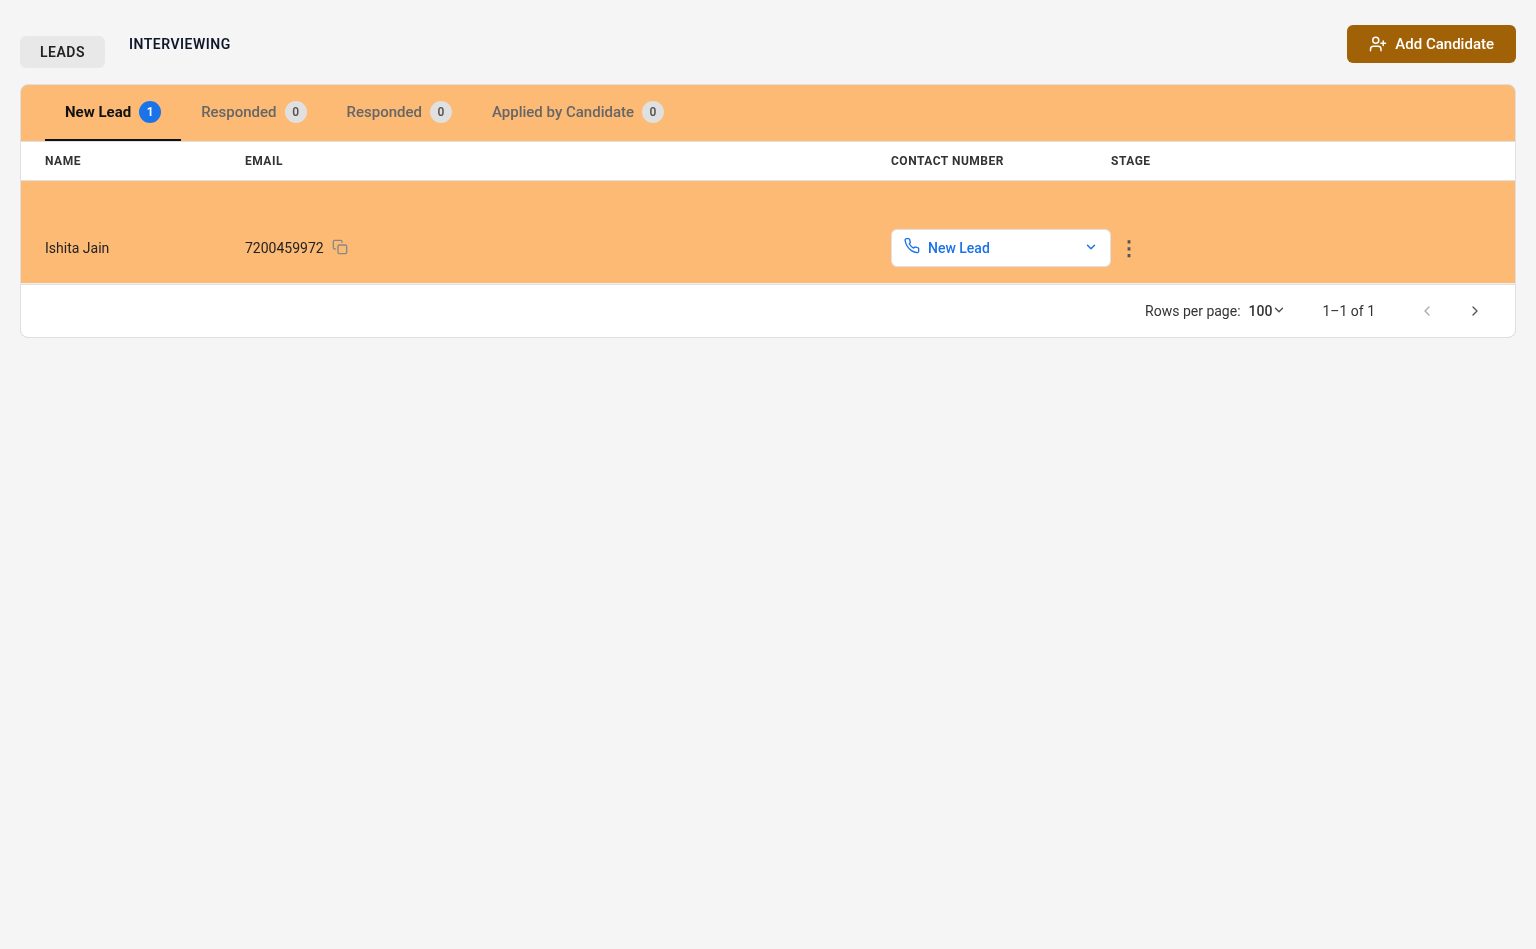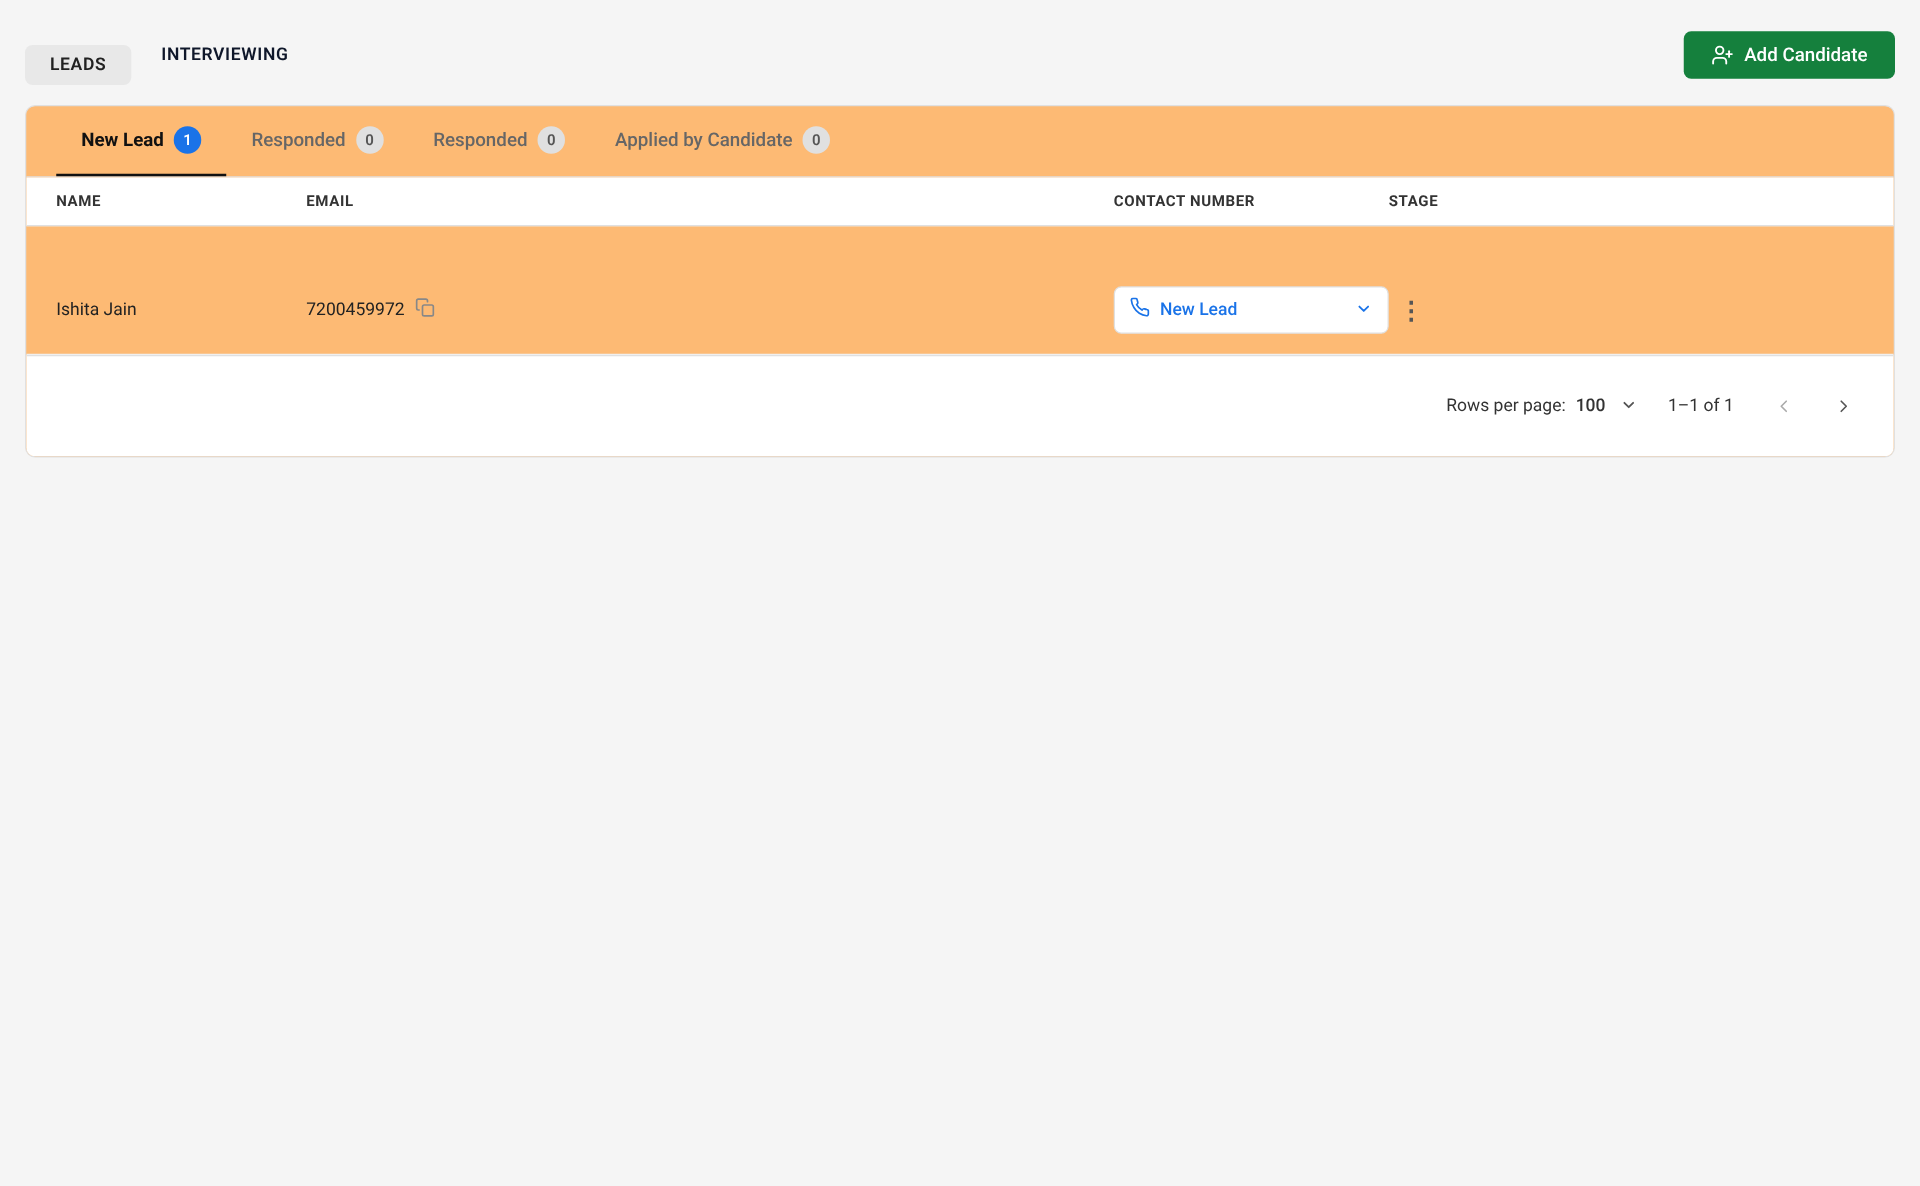--- a/index.html
+++ b/index.html
@@ -44,21 +44,21 @@
       color: #222;
       margin-top: 16px;
     }
 
     .tab:not(.active) {
       background: transparent;
       color: #0f172a;
     }
 
     .add-candidate-btn {
-      background: #15803d;
+      background: #a16207;
       color: white;
       border: none;
       border-radius: 6px;
       padding: 10px 22px;
       font-size: 15px;
       font-weight: 500;
       cursor: pointer;
       display: flex;
       align-items: center;
       gap: 8px;
@@ -208,46 +208,46 @@
       font-size: 20px;
       font-weight: 700;
       padding: 4px 8px;
       letter-spacing: 1px;
     }
 
     .table-footer {
       display: flex;
       justify-content: flex-end;
       align-items: center;
-      padding: 28px 24px;
+      padding: 14px 24px;
       gap: 16px;
       border-top: 1px solid #e0e0e0;
       background: white;
     }
 
     .rows-per-page {
       display: flex;
       align-items: center;
       gap: 8px;
       font-size: 14px;
       color: #333;
     }
 
     .rows-select {
       display: flex;
-      gap: 12px;
+      gap: 0;
       font-size: 14px;
       font-weight: 500;
       cursor: pointer;
     }
 
     .pagination-info {
       font-size: 14px;
       color: #333;
-      margin: 0 8px;
+      margin: 0 20px;
     }
 
     .pagination-btn {
       background: none;
       border: none;
       cursor: pointer;
       color: #555;
       font-size: 18px;
       padding: 4px 8px;
       border-radius: 4px;

